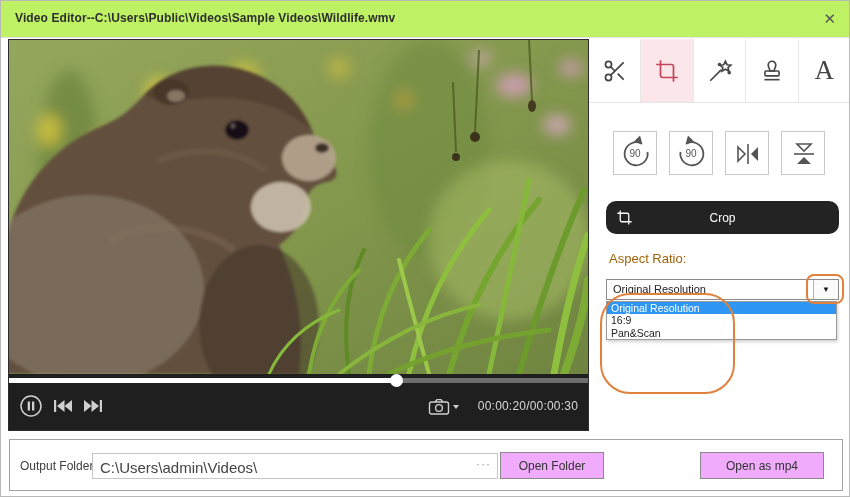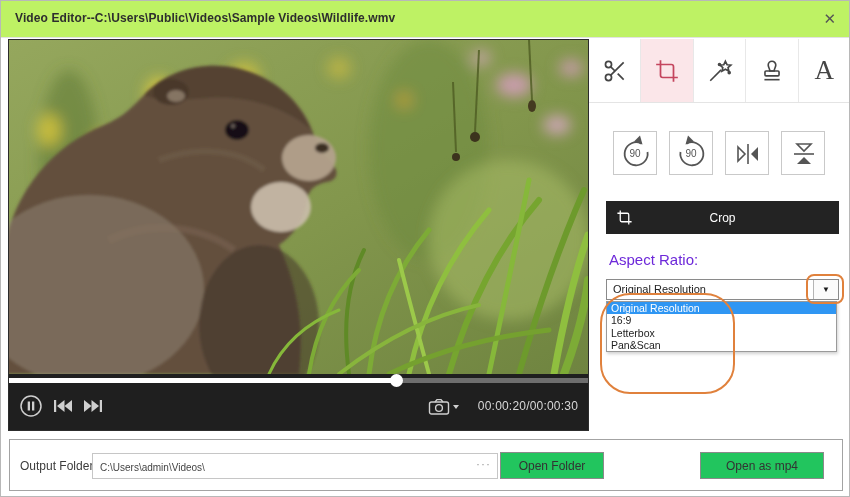--- a/index.html
+++ b/index.html
@@ -45,27 +45,27 @@
 
   .rotate-row{ position:absolute; left:0; top:92px; width:100%; height:46px; }
   .sq-btn{ position:absolute; width:44px; height:44px; background:#fff;
            border:1px solid #c9c9c9; cursor:pointer;padding-left:16px; }
   .sq-btn .num{ position:absolute; left:0; top:0; width:100%; height:100%;
                 display:flex; align-items:center; justify-content:center;
                 font-size:10px; color:#555; }
   .sq-btn svg{ position:absolute; left:0; top:0; }
 
   .crop-btn{ position:absolute; left:17px; top:162px; width:233px; height:33px;
-             background:#232323; border:none; border-radius:0; color:#fff;
+             background:#232323; border:none; border-radius:10px; color:#fff;
              font-size:12px; cursor:pointer; }
   .crop-btn .ic{ position:absolute; left:10px; top:8px; }
   .crop-btn .lbl{ position:absolute; left:0; top:0; width:100%; height:100%;
                   display:flex; align-items:center; justify-content:center; }
 
-  .aspect-label{ position:absolute; left:20px; top:212px; font-size:15px; color:#6d28d9; }
+  .aspect-label{ position:absolute; left:20px; top:212px; font-size:13px; color:#a16207; }
 
   .select{ position:absolute; left:17px; top:240px; width:233px; height:21px;
            background:#fff; border:1px solid #8a8a8a; cursor:pointer; }
   .select .val{ position:absolute; left:6px; top:3px; font-size:11px; color:#222; }
   .select .arrow-btn{ position:absolute; right:0; top:0; width:25px; height:19px;
                       background:#fbfbfb; border-left:1px solid #b5b5b5;
                       display:flex; align-items:center; justify-content:center;
                       font-size:8px; color:#1a1a1a; cursor:pointer; }
 
   .dropdown-list{ position:absolute; left:17px; top:262px; width:231px;
@@ -80,24 +80,24 @@
         z-index:8; pointer-events:none; }
   .ann-arrow{ left:805px; top:273px; width:38px; height:30px; border-radius:8px; }
   .ann-list{ left:599px; top:292px; width:135px; height:101px; border-radius:30px; }
 
   
   .footer{ position:absolute; left:8px; top:438px; width:834px; height:52px;
            background:#fff; border:1px solid #a3a3a3; }
   .footer .out-label{ position:absolute; left:10px; top:19px; font-size:12px; color:#3c3c3c; }
   .path-wrap{ position:absolute; left:82px; top:13px; width:406px; height:26px; }
   .path-input{ width:100%; height:100%; border:1px solid #c6c6c6; padding:2px 24px 0 7px;
-               font-size:10px; color:#444; font-family:"Liberation Sans", sans-serif; }
+               font-size:15px; color:#444; font-family:"Liberation Sans", sans-serif; }
   .browse{ position:absolute; right:7px; top:4px; font-size:12px; color:#9a9a9a;
            letter-spacing:1px; cursor:pointer; }
-  .f-btn{ position:absolute; top:12px; height:27px; background:#22c55e;
+  .f-btn{ position:absolute; top:12px; height:27px; background:#f0abfc;
           border:1px solid #8a8a8a; font-size:12px; color:#333; cursor:pointer;
           font-family:"Liberation Sans", sans-serif; }
   .open-folder{ left:490px; width:104px; }
   .save-mp4{ left:690px; width:124px; }
 </style>
 </head>
 <body>
 
 <div class="window">
 
@@ -310,21 +310,20 @@
     <div class="aspect-label">Aspect Ratio:</div>
 
     <div class="select">
       <span class="val">Original Resolution</span>
       <span class="arrow-btn">▼</span>
     </div>
 
     <div class="dropdown-list">
       <div class="option selected">Original Resolution</div>
       <div class="option">16:9</div>
-      <div class="option">Letterbox</div>
       <div class="option">Pan&amp;Scan</div>
     </div>
   </div>
 
   <div class="ann ann-arrow"></div>
   <div class="ann ann-list"></div>
 
   <div class="footer">
     <span class="out-label">Output Folder :</span>
     <div class="path-wrap">

